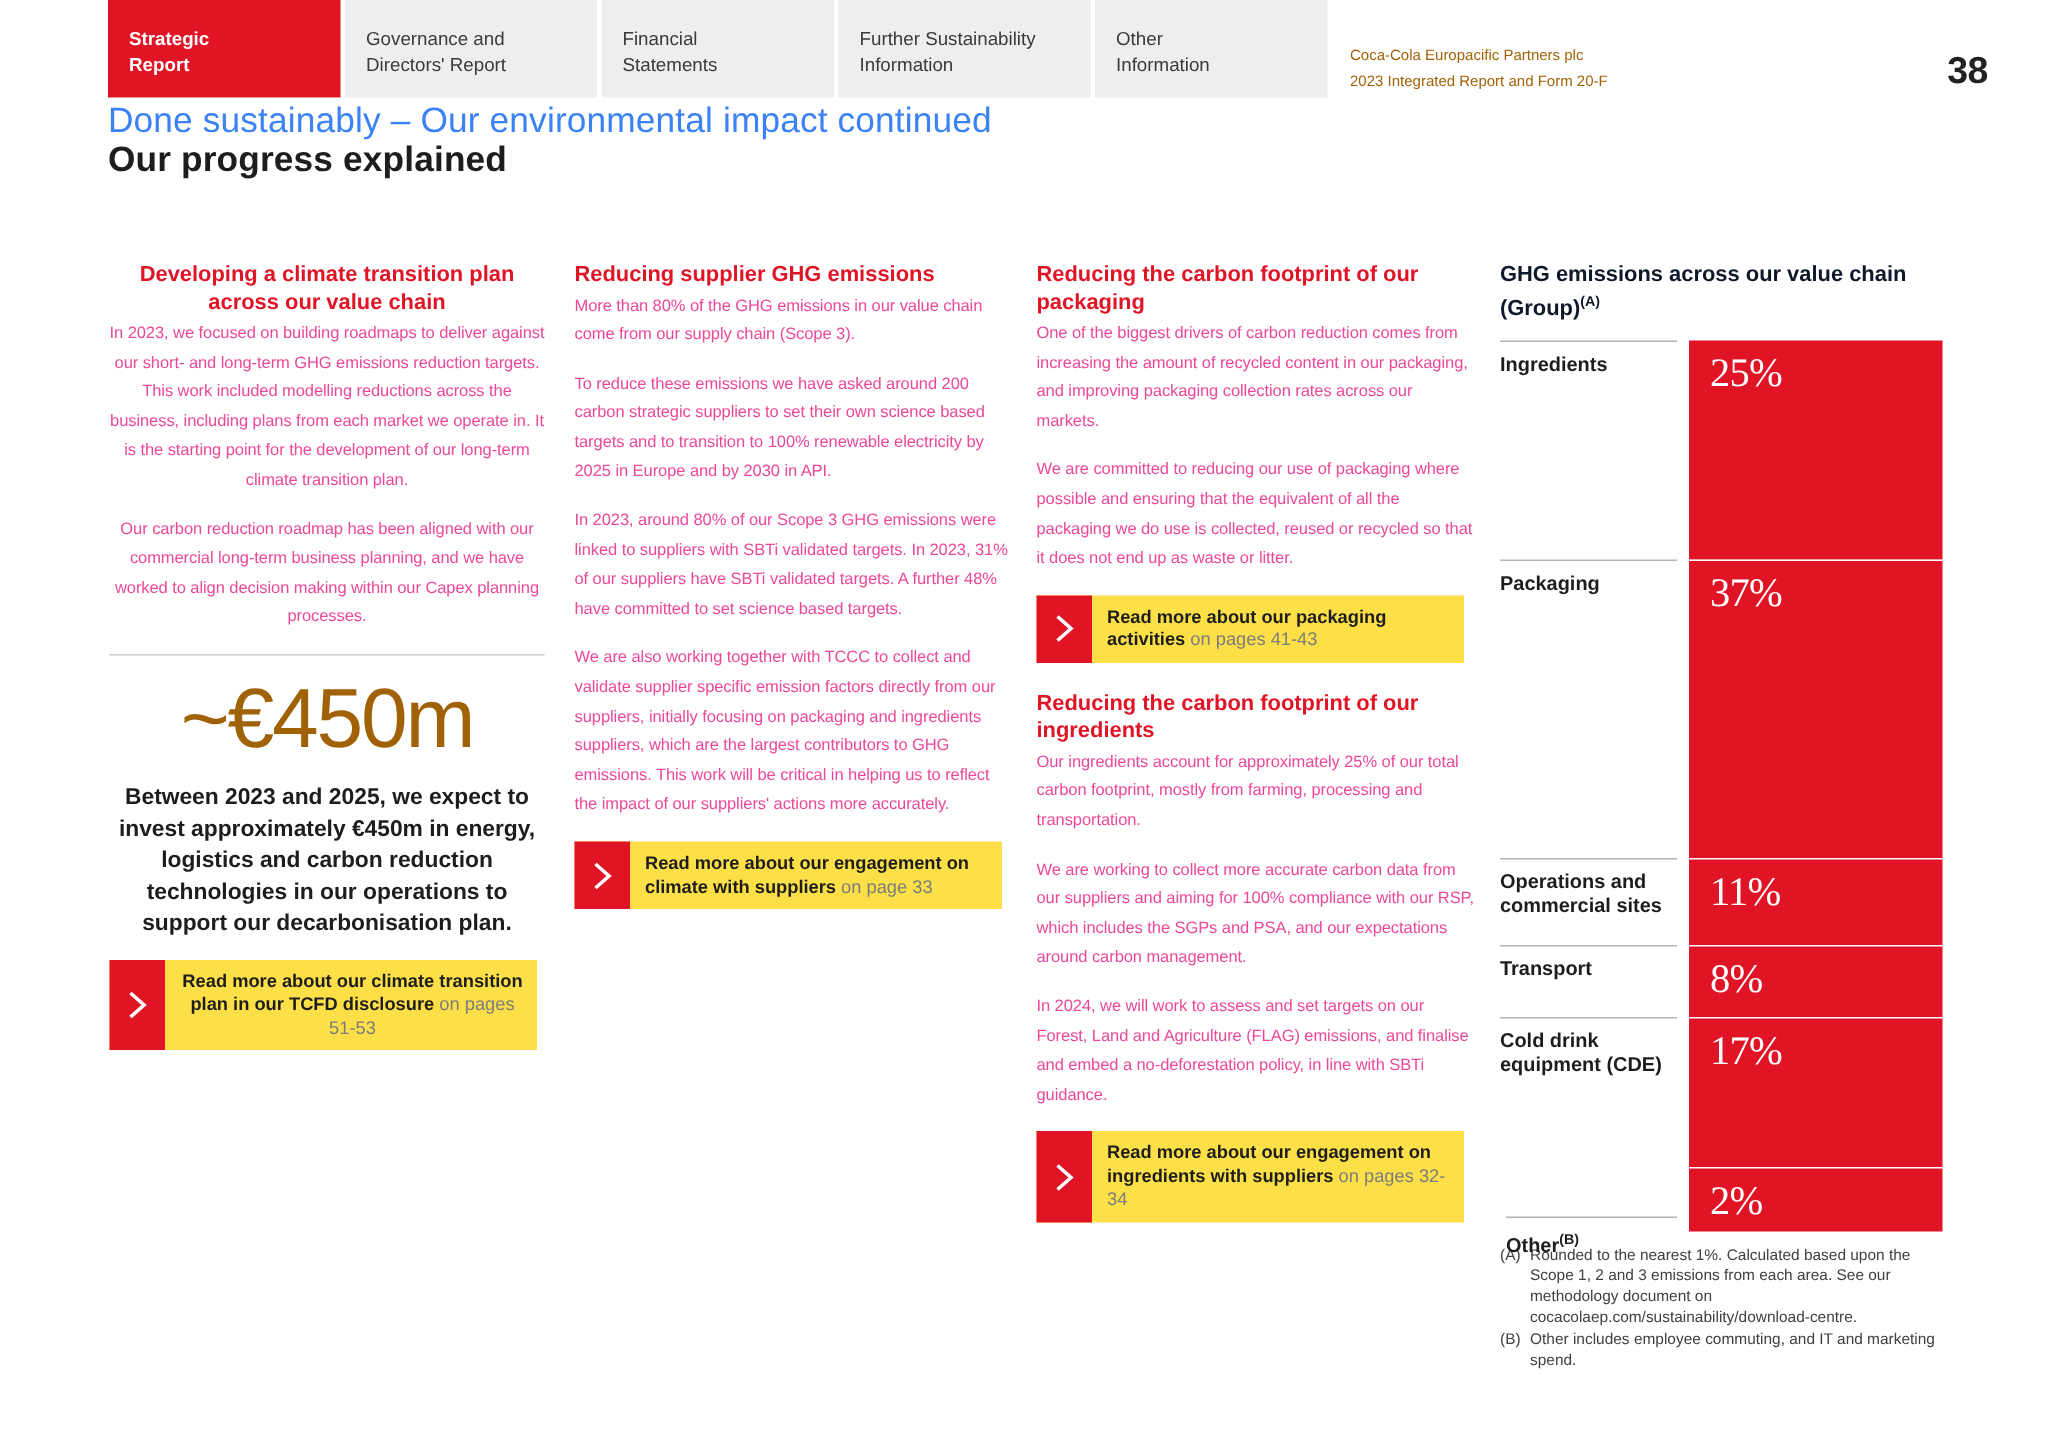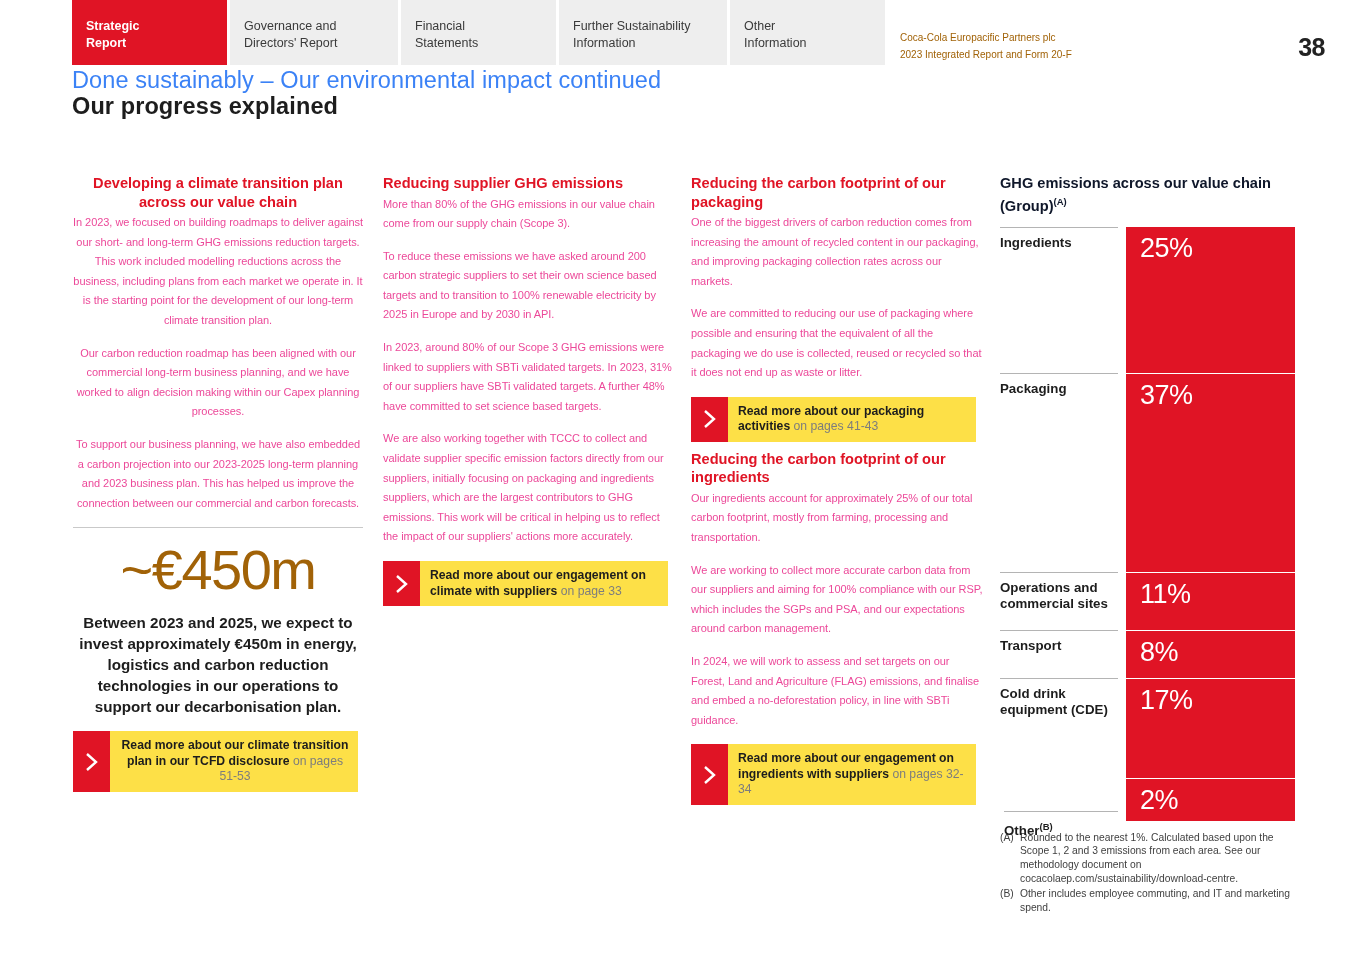--- a/index.html
+++ b/index.html
@@ -105,21 +105,21 @@
     line-height: 16.5px; padding-top: 7px;
   }
   .seg-label.indent { left: 4px; width: 114px; }
   .seg-label sup { font-size: 9.5px; }
   .chart-bars {
     position: absolute; left: 126px; top: 0; width: 169px; height: 594px;
   }
   .seg {
     position: absolute; left: 0; width: 169px; background: #e01425;
     color: #fff; font-size: 27px; font-weight: 500; letter-spacing: -0.5px;
-    padding: 5px 0 0 14px; line-height: 32px;
+    padding: 5px 0 0 14px; line-height: 32px; font-family: Liberation Serif, serif;
   }
   .seg.gapline { border-top: 1.5px solid #ffffff; }
 
   .footnotes {
     margin-top: 10px; width: 295px;
     font-size: 10.3px; line-height: 13.6px; color: #3f3f3f;
   }
   .fn { display: flex; margin-bottom: 2px; }
   .fn .mark { width: 20px; min-width: 20px; }
   .fn .txt { flex: 1; }
@@ -159,21 +159,20 @@
 
   <div class="page-num">38</div>
 
   <div class="kicker">Done sustainably – Our environmental impact continued</div>
   <div class="title">Our progress explained</div>
 
   <div class="col col1">
     <h3 class="sub">Developing a climate transition plan across our value chain</h3>
     <p class="body">In 2023, we focused on building roadmaps to deliver against our short- and long-term GHG emissions reduction targets. This work included modelling reductions across the business, including plans from each market we operate in. It is the starting point for the development of our long-term climate transition plan.</p>
     <p class="body">Our carbon reduction roadmap has been aligned with our commercial long-term business planning, and we have worked to align decision making within our Capex planning processes.</p>
-    <p class="body">To support our business planning, we have also embedded a carbon projection into our 2023-2025 long-term planning and 2023 business plan. This has helped us improve the connection between our commercial and carbon forecasts.</p>
 
     <div class="rule"></div>
     <div class="bigstat">~€450m</div>
     <div class="statdesc">Between 2023 and 2025, we expect to invest approximately €450m in energy, logistics and carbon reduction technologies in our operations to support our decarbonisation plan.</div>
 
     <div class="callout">
       <div class="chev">
         <svg width="15" height="22" viewBox="0 0 15 22" aria-hidden="true">
           <polyline points="3,3 12,11 3,19" fill="none" stroke="#ffffff" stroke-width="2.4"></polyline>
         </svg>
@@ -215,21 +214,21 @@
         <svg width="15" height="22" viewBox="0 0 15 22" aria-hidden="true">
           <polyline points="3,3 12,11 3,19" fill="none" stroke="#ffffff" stroke-width="2.4"></polyline>
         </svg>
       </div>
       <div class="ctext">
         <span>Read more about our packaging activities</span>
         <span class="light">on pages 41-43</span>
       </div>
     </div>
 
-    <h3 class="sub" style="margin-top:8px;">Reducing the carbon footprint of our ingredients</h3>
+    <h3 class="sub" style="margin-top:18px;">Reducing the carbon footprint of our ingredients</h3>
     <p class="body">Our ingredients account for approximately 25% of our total carbon footprint, mostly from farming, processing and transportation.</p>
     <p class="body">We are working to collect more accurate carbon data from our suppliers and aiming for 100% compliance with our RSP, which includes the SGPs and PSA, and our expectations around carbon management.</p>
     <p class="body">In 2024, we will work to assess and set targets on our Forest, Land and Agriculture (FLAG) emissions, and finalise and embed a no-deforestation policy, in line with SBTi guidance.</p>
 
     <div class="callout">
       <div class="chev">
         <svg width="15" height="22" viewBox="0 0 15 22" aria-hidden="true">
           <polyline points="3,3 12,11 3,19" fill="none" stroke="#ffffff" stroke-width="2.4"></polyline>
         </svg>
       </div>

